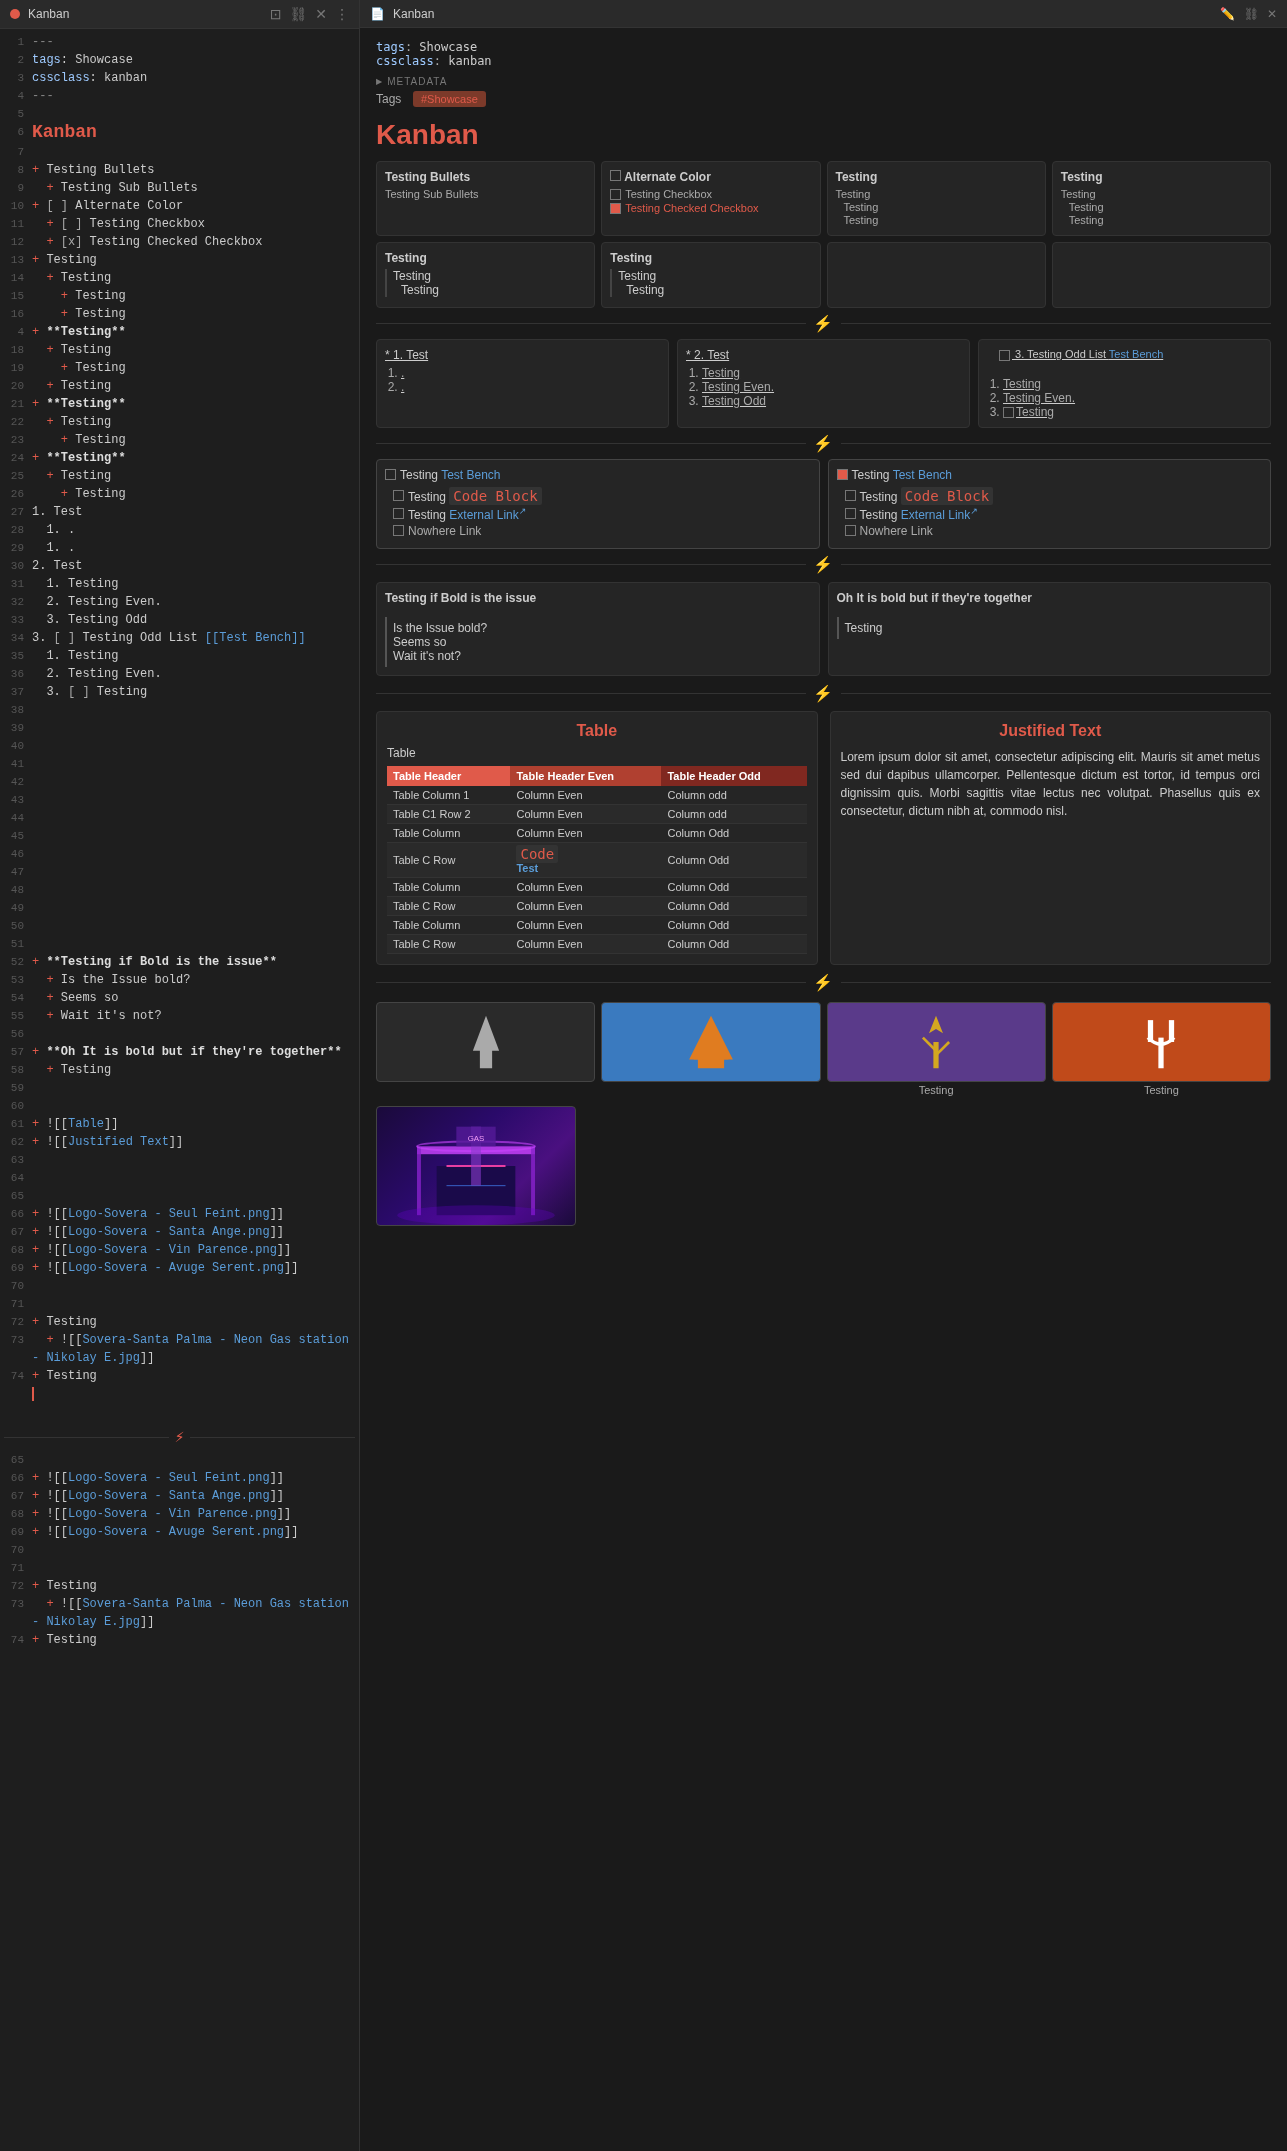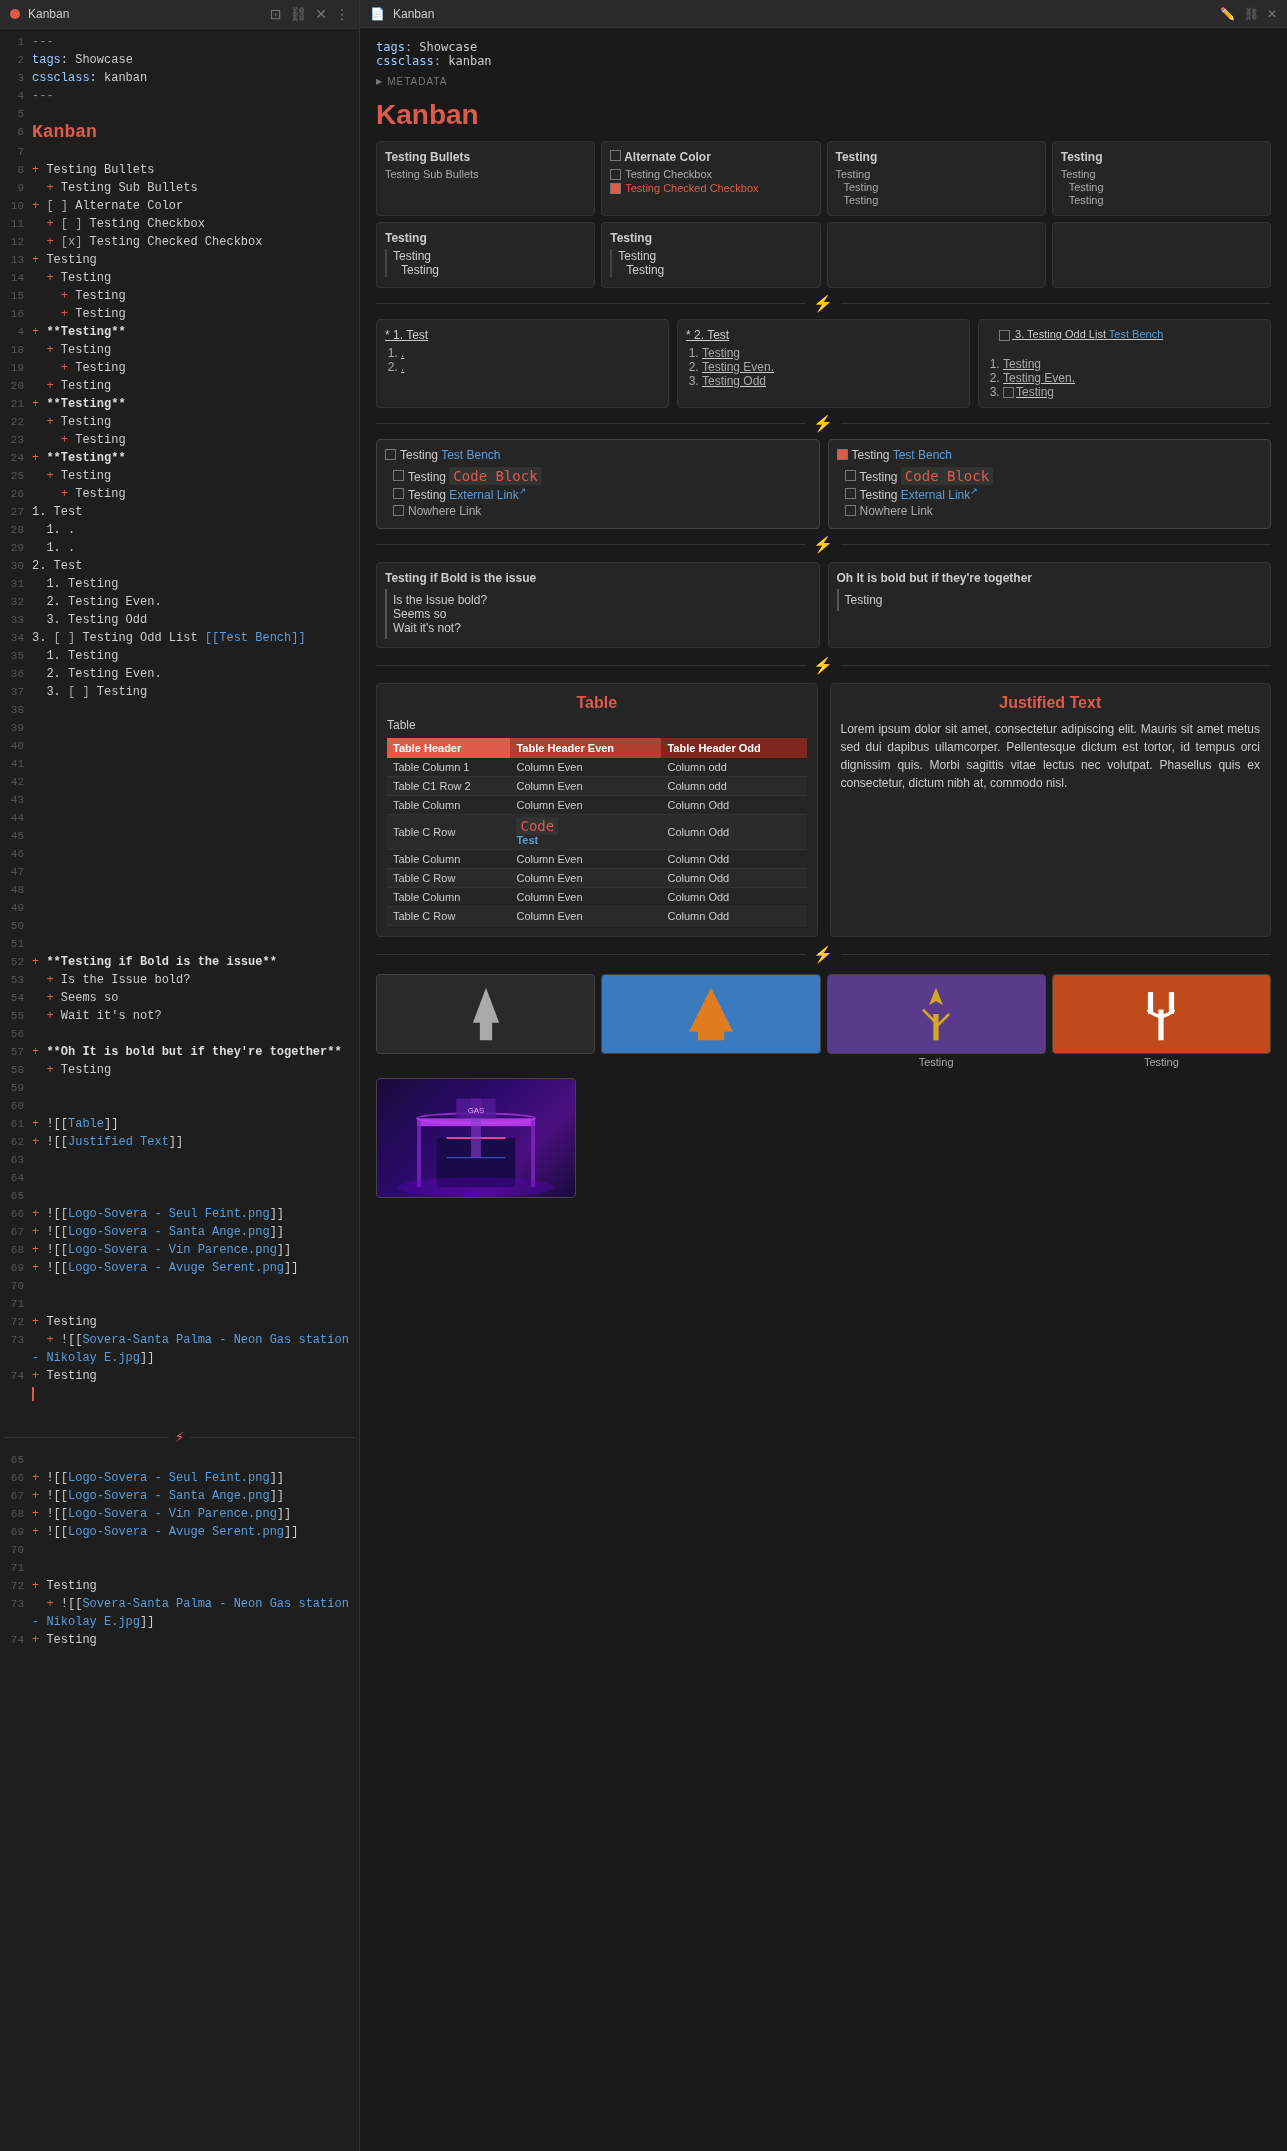--- a/index.html
+++ b/index.html
@@ -107,21 +107,21 @@
     .nowhere-link { color: #aaa; }
 
     
     .bold-section {
       display: grid;
       grid-template-columns: 1fr 1fr;
       gap: 8px;
       margin: 8px 0;
     }
     .bold-card { background: #252525; border: 1px solid #333; border-radius: 4px; padding: 8px; font-size: 12px; }
-    .bold-card-title { font-weight: bold; margin-bottom: 4px; }
+    .bold-card-title { font-weight: bold; margin-bottom: 12px; }
     .bold-nested { border-left: 2px solid #555; padding: 4px 6px; margin-top: 4px; }
 
     
     .red-divider { display: flex; align-items: center; margin: 6px 0; color: #e05a4a; font-size: 16px; }
     .red-divider::before, .red-divider::after { content: ''; flex: 1; height: 1px; background: #333; }
     .red-divider span { margin: 0 8px; }
 
     
     .section-grid-2 { display: grid; grid-template-columns: 1fr 1fr; gap: 12px; margin: 8px 0; }
     .table-container { background: #252525; border: 1px solid #333; border-radius: 4px; padding: 10px; }
@@ -550,20 +550,24 @@
 
     <div class="preview-area">
 
       <div class="frontmatter">
         <div><span class="key">tags</span>: <span class="val">Showcase</span></div>
         <div><span class="key">cssclass</span>: <span class="val">kanban</span></div>
       </div>
 
       <div class="metadata-section">
         <div class="metadata-label">METADATA</div>
+        <div>
+          <span style="color:#aaa; font-size:12px; margin-right:8px;">Tags</span>
+          <span class="tag-badge">#Showcase</span>
+        </div>
       </div>
 
       <div class="preview-title">Kanban</div>
 
       <div class="kanban-cards-row1">
 
         <div class="kanban-card">
           <div class="card-title">Testing Bullets</div>
           <div class="card-body">Testing Sub Bullets</div>
         </div>

